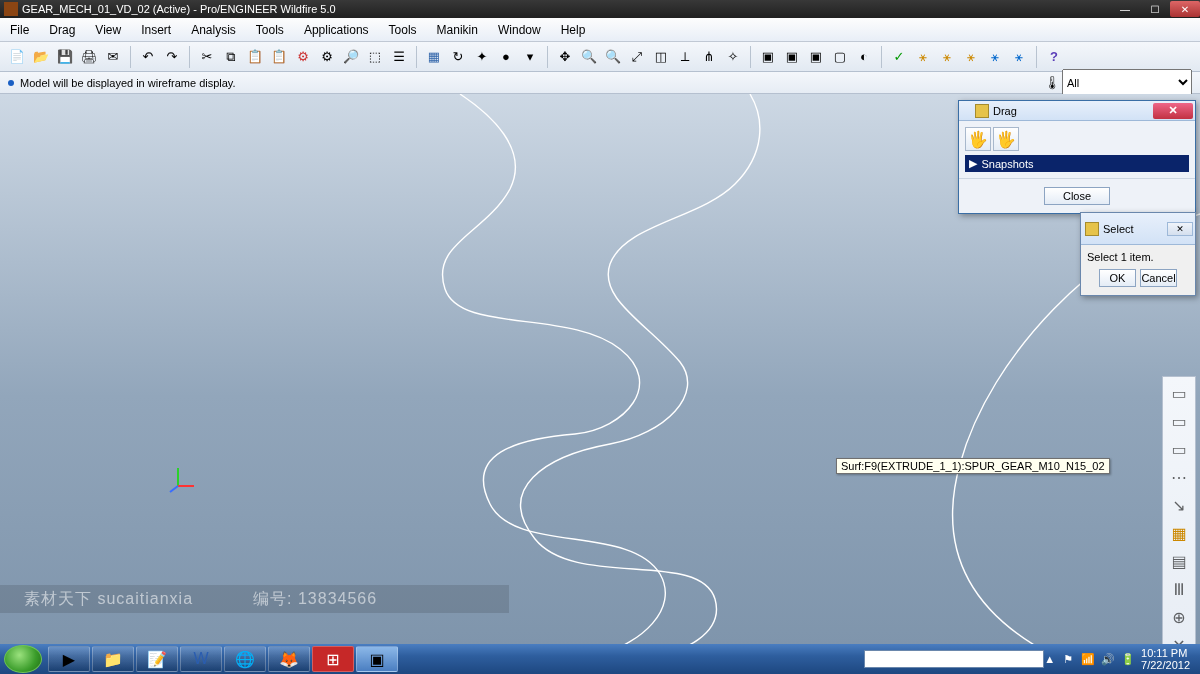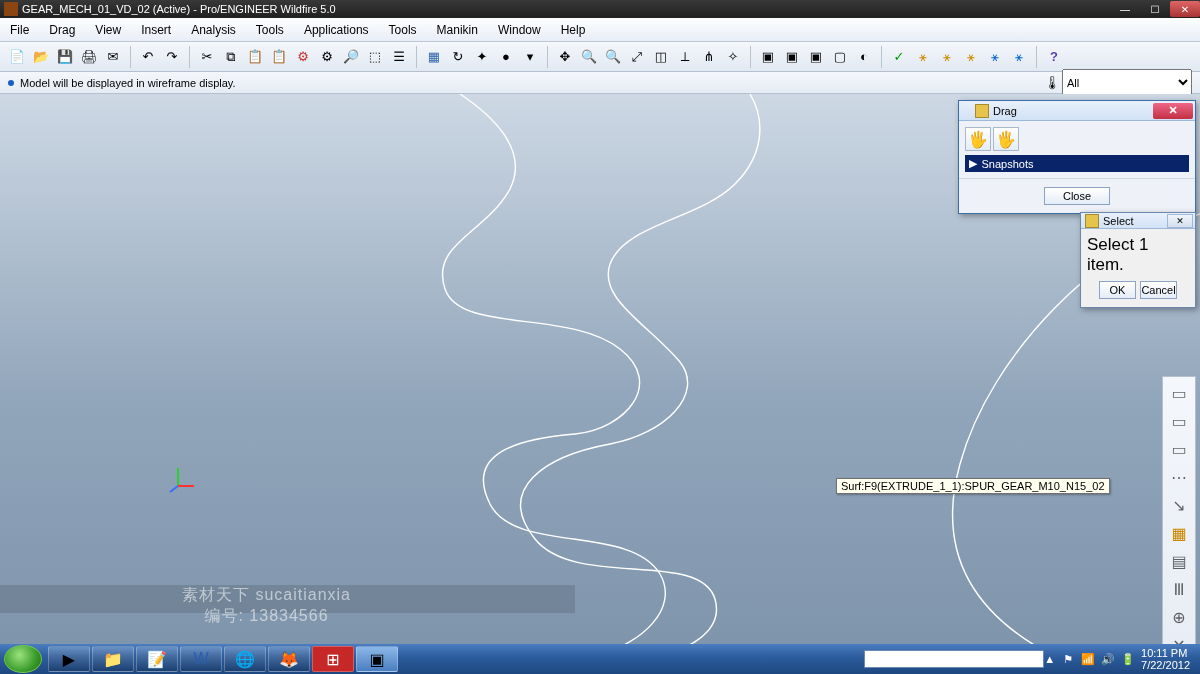--- a/index.html
+++ b/index.html
@@ -21,57 +21,57 @@
 .statusrow { height: 22px; background: linear-gradient(to bottom, #f4f7fb, #e6ecf4); display: flex; align-items: center; font-size: 11px; padding: 0 8px; border-bottom: 1px solid #b5c0cf; }
 .statusrow .bullet { width: 6px; height: 6px; border-radius: 50%; background: #1a5fc4; margin-right: 6px; }
 .statusrow .spacer { flex: 1; }
 .statusrow .thermo { width: 10px; font-size: 13px; margin-right: 8px; }
 .statusrow select { width: 130px; height: 27px; font-size: 11px; }
 
 .canvas { position: relative; width: 1200px; height: 550px; background: linear-gradient(to bottom, #cdd8e4 0%, #92a6bb 55%, #7f95ac 100%); }
 .canvas svg.drawing { position: absolute; top: 0; left: 0; width: 100%; height: 100%; }
 .csys { position: absolute; left: 168px; top: 372px; }
 
-.tooltip { position: absolute; left: 836px; top: 384px; background: #fffff0; border: 1px solid #707070; padding: 1px 4px; font-size: 11px; box-shadow: 1px 1px 2px rgba(0,0,0,.3); white-space: nowrap; }
+.tooltip { position: absolute; left: 836px; top: 364px; background: #fffff0; border: 1px solid #707070; padding: 1px 4px; font-size: 11px; box-shadow: 1px 1px 2px rgba(0,0,0,.3); white-space: nowrap; }
 
 .right-icons { position: absolute; right: 4px; top: 282px; width: 34px; background: linear-gradient(to bottom, #f4f7fb, #e6ecf4); border: 1px solid #b5c0cf; display: flex; flex-direction: column; gap: 4px; padding: 4px 2px; }
 .right-icons .ri { width: 28px; height: 24px; display: flex; align-items: center; justify-content: center; cursor: pointer; opacity: .6; }
 
 .drag-dialog { position: absolute; left: 958px; top: 100px; width: 238px; background: #f0f0f0; border: 1px solid #3a6ea5; box-shadow: 2px 2px 6px rgba(0,0,0,.35); }
 .drag-dialog .dlg-title { height: 20px; background: linear-gradient(to bottom, #e8f0fb, #d2e2f6); display: flex; align-items: center; font-size: 11px; padding-left: 16px; border-bottom: 1px solid #9db8d8; }
 .drag-dialog .dlg-title .dlg-icon { width: 14px; height: 14px; background: #e6c34a; border: 1px solid #a58b2e; margin-right: 4px; }
 .drag-dialog .dlg-title .spacer { flex: 1; }
 .drag-dialog .dlg-close { width: 40px; height: 16px; background: linear-gradient(to bottom, #e68, #c23142); color: #fff; display: flex; align-items: center; justify-content: center; border-radius: 2px; margin-right: 2px; font-weight: bold; font-size: 11px; cursor: pointer; }
 .drag-dialog .dlg-body { padding: 6px; background: #eef2f8; }
 .drag-dialog .hand-btns { display: flex; gap: 2px; margin-bottom: 4px; }
 .drag-dialog .hb { width: 26px; height: 24px; border: 1px solid #a8b8cc; background: linear-gradient(to bottom, #fff, #e4ecf6); display: flex; align-items: center; justify-content: center; cursor: pointer; }
 .drag-dialog .snapshots { background: #0a246a; color: #fff; padding: 2px 4px; font-size: 11px; display: flex; align-items: center; cursor: pointer; }
 .drag-dialog .snapshots .tri { margin-right: 4px; }
 .drag-dialog .dlg-foot { padding: 8px; display: flex; justify-content: center; background: #eef2f8; border-top: 1px solid #cdd6e2; }
 .drag-dialog .close-btn { padding: 2px 18px; font-size: 11px; background: linear-gradient(to bottom, #fff, #e4ecf6); border: 1px solid #8ca4c2; cursor: pointer; }
 
 .select-dialog { position: absolute; left: 1080px; top: 212px; width: 116px; background: #f0f0f0; border: 1px solid #6a87ac; box-shadow: 2px 2px 6px rgba(0,0,0,.35); }
-.select-dialog .sdlg-title { height: 16px; background: linear-gradient(to bottom, #e8f0fb, #d2e2f6); display: flex; align-items: center; font-size: 11px; padding-left: 4px; border-bottom: 1px solid #9db8d8; }
+.select-dialog .sdlg-title { height: 32px; background: linear-gradient(to bottom, #e8f0fb, #d2e2f6); display: flex; align-items: center; font-size: 11px; padding-left: 4px; border-bottom: 1px solid #9db8d8; }
 .select-dialog .sdlg-icon { width: 14px; height: 14px; background: #e6c34a; border: 1px solid #a58b2e; margin-right: 4px; }
 .select-dialog .sdlg-title .spacer { flex: 1; }
 .select-dialog .sdlg-x { width: 26px; height: 14px; background: linear-gradient(to bottom, #f0f4fa, #d4dfee); border: 1px solid #9db8d8; display: flex; align-items: center; justify-content: center; font-size: 9px; margin-right: 2px; cursor: pointer; }
-.select-dialog .sdlg-body { padding: 6px 6px 4px; font-size: 17px; }
+.select-dialog .sdlg-body { padding: 6px 6px 4px; font-size: 11px; }
 .select-dialog .sdlg-btns { display: flex; gap: 4px; padding: 2px 18px 8px; }
 .select-dialog .sbtn { flex: 1; padding: 2px 0; font-size: 11px; background: linear-gradient(to bottom, #fff, #e4ecf6); border: 1px solid #8ca4c2; cursor: pointer; text-align: center; }
 
 .taskbar { position: absolute; left: 0; right: 0; bottom: 0; height: 30px; background: linear-gradient(to bottom, #4a7ec1 0%, #2e5e9e 40%, #1d4780 100%); display: flex; align-items: center; padding: 0 4px; }
 .start-orb { width: 38px; height: 28px; border-radius: 50%; background: radial-gradient(circle at 40% 35%, #9be27e, #3a9c2a 60%, #1f6a14); border: 1px solid #6fc355; margin-right: 6px; cursor: pointer; }
 .task-btn { width: 42px; height: 26px; margin-right: 2px; background: linear-gradient(to bottom, rgba(255,255,255,.2), rgba(0,0,0,.15)); border: 1px solid rgba(255,255,255,.25); border-radius: 2px; display: flex; align-items: center; justify-content: center; cursor: pointer; }
 .task-btn.active { background: linear-gradient(to bottom, #8cb8e8, #4a7ec1); }
 .tray { margin-left: auto; display: flex; align-items: center; gap: 6px; color: #fff; font-size: 11px; }
 .tray-input { width: 180px; height: 18px; background: #fff; border: 1px solid #6a87ac; }
 .tray-time { text-align: left; line-height: 1.1; padding-right: 6px; }
 .tray-icon { width: 14px; height: 14px; display: inline-flex; align-items: center; justify-content: center; }
 
-.watermark-band { position: absolute; left: 0; bottom: 31px; width: 575px; height: 28px; background: rgba(0,0,0,0.12); display: flex; align-items: center; padding-left: 18px; color: rgba(255,255,255,0.55); font-size: 16px; letter-spacing: 1px; flex-direction: column; }
+.watermark-band { position: absolute; left: 0; bottom: 31px; width: 509px; height: 28px; background: rgba(0,0,0,0.12); display: flex; align-items: center; padding-left: 24px; color: rgba(255,255,255,0.55); font-size: 16px; letter-spacing: 1px; }
 .watermark-band .wm-seg { margin-right: 60px; white-space: nowrap; }
 </style>
 </head>
 <body>
 
 <div class="titlebar">
   <span class="app-icon"></span>
   <span>GEAR_MECH_01_VD_02 (Active) - Pro/ENGINEER Wildfire 5.0</span>
   <span class="spacer"></span>
   <span class="win-btn">—</span>

